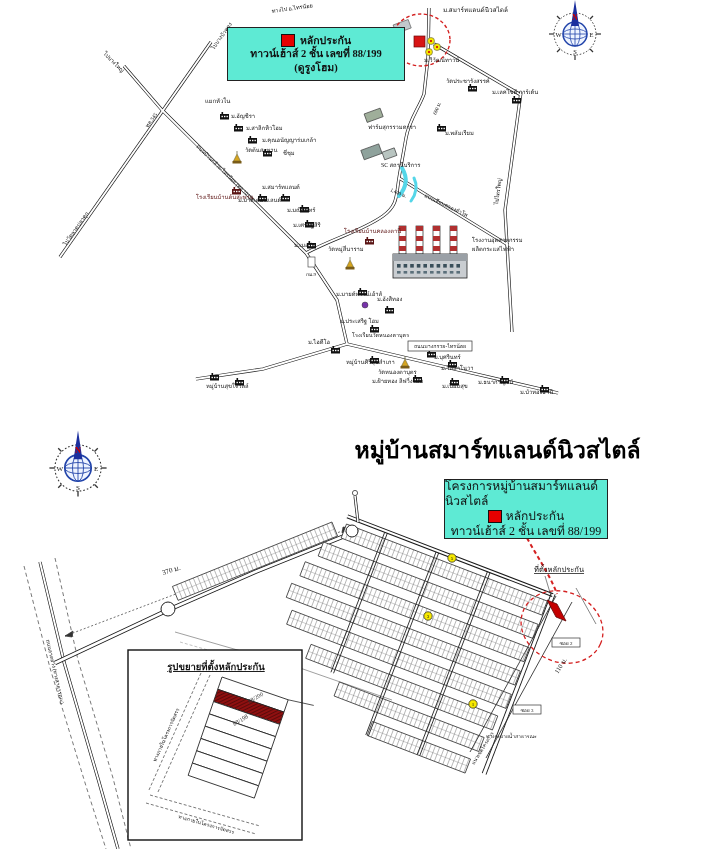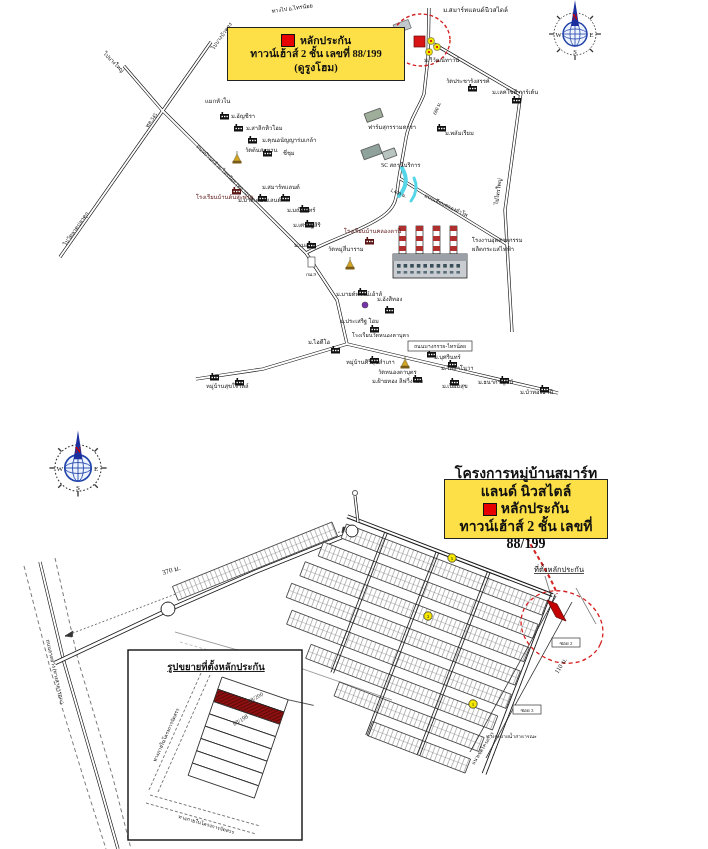--- a/index.html
+++ b/index.html
@@ -1,25 +1,25 @@
 <!DOCTYPE html>
 <html><head>
 <meta charset="utf-8">
 <style>
   html,body{margin:0;padding:0;background:#fff;}
   .canvas{position:relative;width:708px;height:849px;background:#fff;overflow:hidden;
           font-family:"Liberation Serif", serif;}
   svg{position:absolute;left:0;top:0;}
-  .legend{position:absolute;border:1px solid #222;background:#fde047;display:flex;
+  .legend{position:absolute;border:1px solid #222;background:#5eead4;display:flex;
           flex-direction:column;align-items:center;justify-content:center;
-          font-family:"Liberation Serif", serif;color:#111;text-align:center;}
+          font-family:"Liberation Serif", serif;color:#111;text-align:left;}
   .legend .row{display:flex;align-items:center;gap:5px;line-height:1.25;}
   .swatch{display:inline-block;width:12px;height:11px;background:#e60000;border:1px solid #111;}
   #legend-top{left:227px;top:27px;width:176px;height:52px;font-size:10.5px;font-weight:bold;}
-  #legend-bottom{left:444px;top:479px;width:162px;height:58px;font-size:14px;font-weight:bold;}
+  #legend-bottom{left:444px;top:479px;width:162px;height:58px;font-size:12px;}
   #legend-bottom .row{gap:4px;}
   #site-title{position:absolute;left:325px;top:432px;width:345px;text-align:center;
           font-size:23px;font-weight:bold;color:#000;font-family:"Liberation Serif", serif;}
   text{font-family:"Liberation Serif", serif;}
 </style>
 </head>
 <body>
 
 <div class="canvas">
 
@@ -555,20 +555,21 @@
       <span>หลักประกัน</span>
     </div>
     <div class="row">
         <span>ทาวน์เฮ้าส์ 2 ชั้น เลขที่ 88/199</span>
       </div>
     <div class="row">
         <span>(ดูรูงโฮม)</span>
       </div>
   </div>
 
+  <div id="site-title">หมู่บ้านสมาร์ทแลนด์นิวสไตล์</div>
   <div class="legend" id="legend-bottom">
     <div class="row">
         <span>โครงการหมู่บ้านสมาร์ทแลนด์ นิวสไตล์</span>
       </div>
     <div class="row">
       <span class="swatch"></span>
       <span>หลักประกัน</span>
     </div>
     <div class="row">
         <span>ทาวน์เฮ้าส์ 2 ชั้น เลขที่ 88/199</span>

